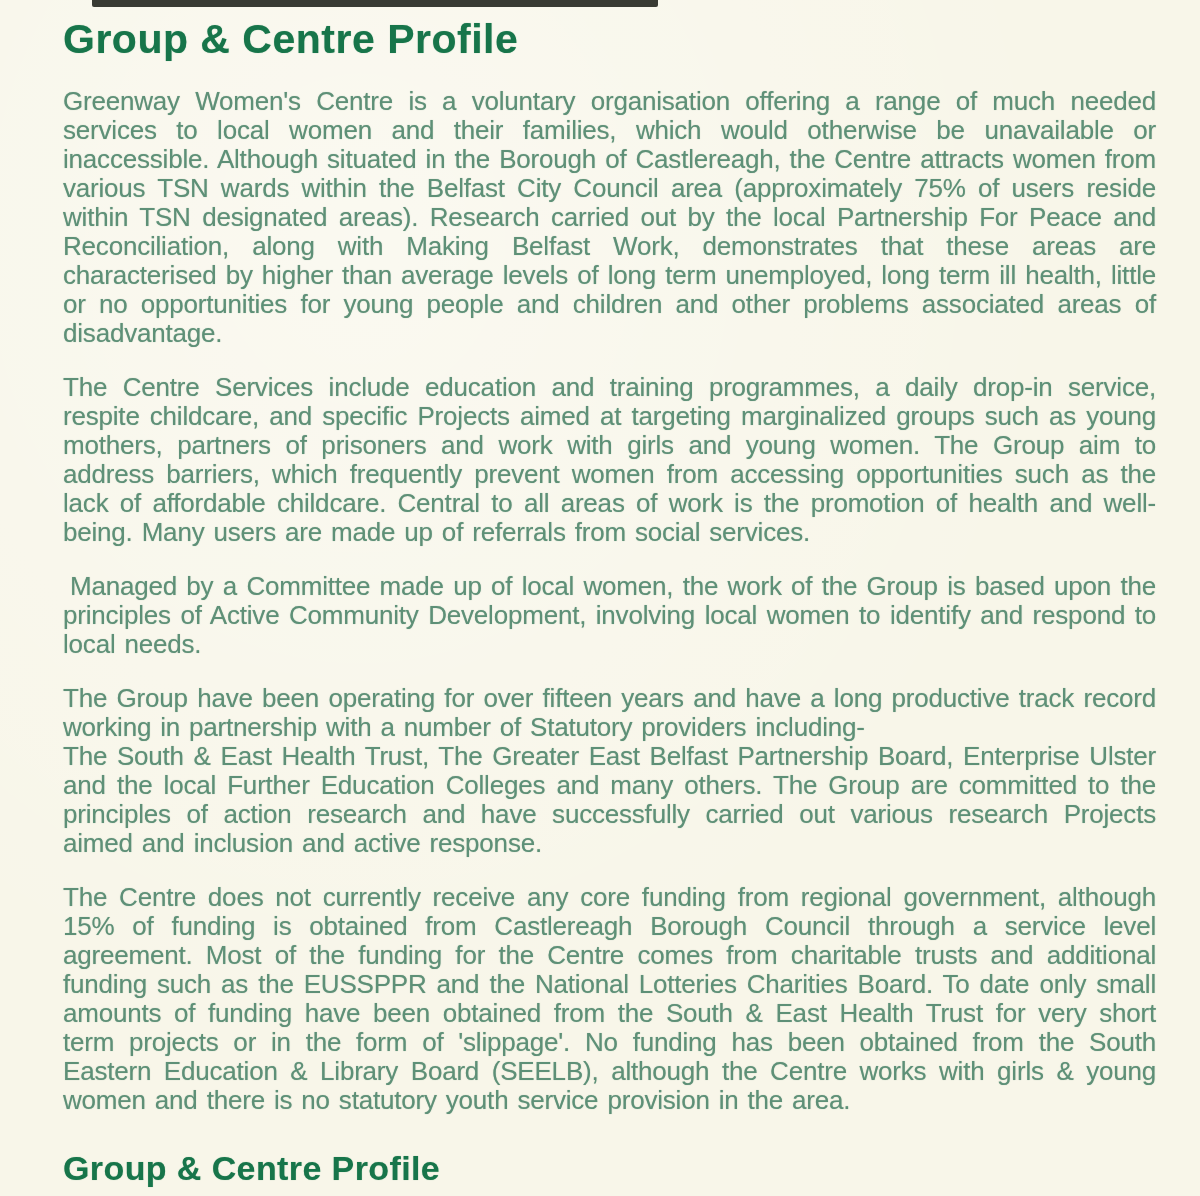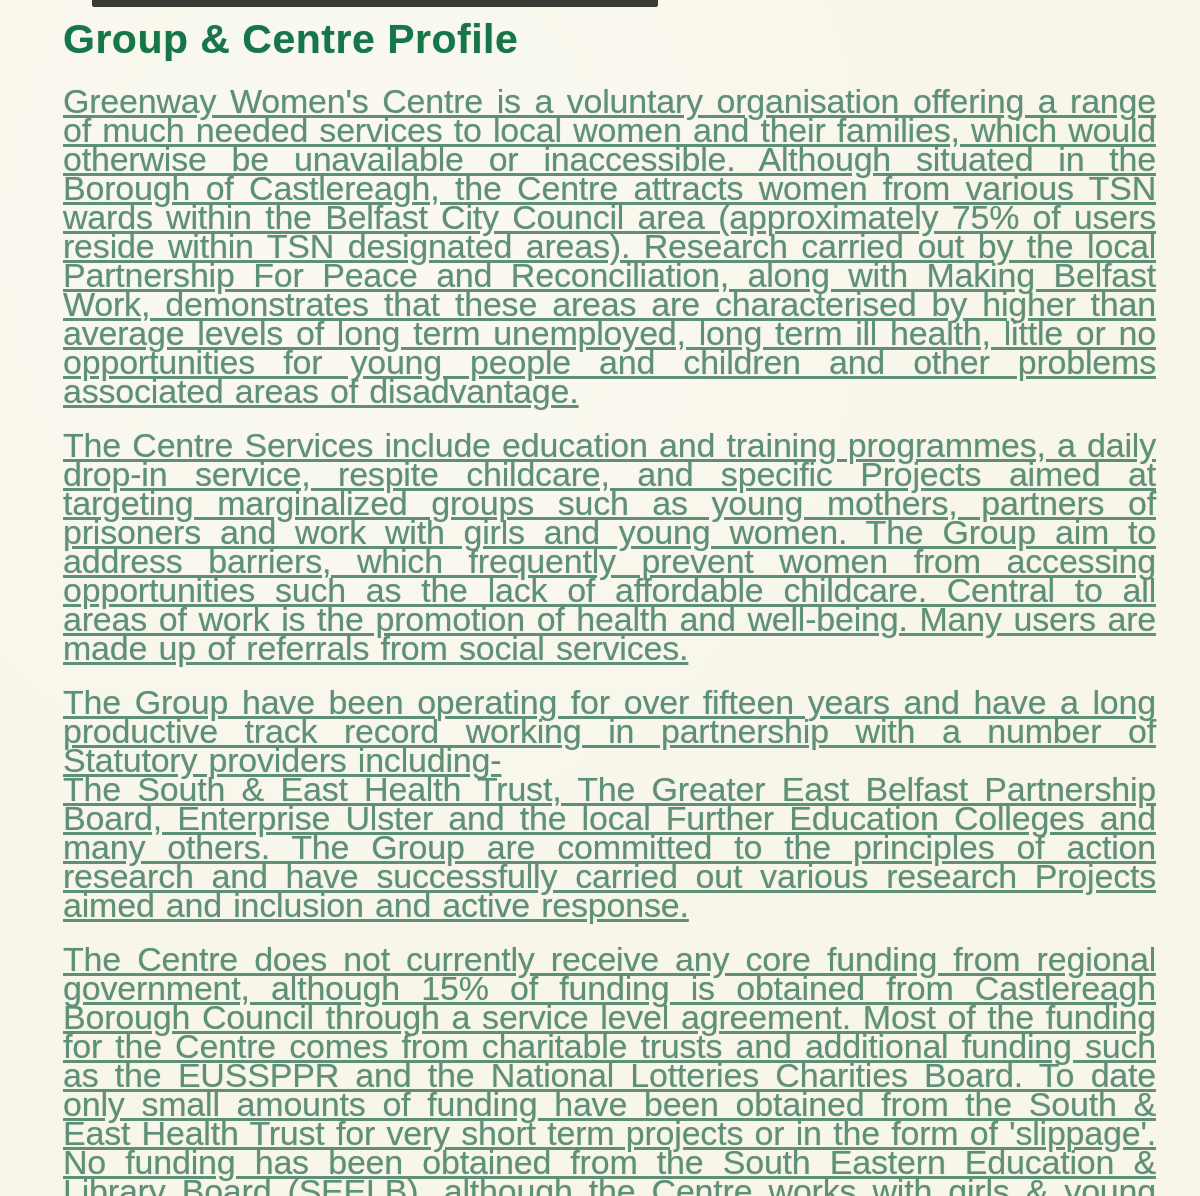--- a/index.html
+++ b/index.html
@@ -31,30 +31,29 @@
   }
   h1.title {
     font-size: 41px;
     font-weight: bold;
     color: #17754a;
     letter-spacing: 0.5px;
     margin: 4px 0 24px 0;
     text-shadow: 0 0 1px rgba(23,117,74,0.45);
   }
   p.body-par {
-    font-size: 34px;
+    font-size: 26px;
     line-height: 29px;
     color: #5e9077;
     text-align: justify;
     letter-spacing: -0.2px;
     word-spacing: 2px;
     margin: 0 0 25px 0;
     white-space: pre-line;
     text-shadow: 0 0 1px rgba(94,144,119,0.55);
-    text-decoration: underline;
   }
   p.body-par.indent-first { text-indent: 7px; }
   h2.footer-title {
     font-size: 34px;
     font-weight: bold;
     color: #17754a;
     letter-spacing: 0.4px;
     margin-top: 34px;
     text-shadow: 0 0 1px rgba(23,117,74,0.45);
   }
@@ -64,20 +63,21 @@
 
 <div class="page">
   <div class="scan-strip"></div>
 
   <h1 class="title">Group &amp; Centre Profile</h1>
 
   <p class="body-par">Greenway Women's Centre is a voluntary organisation offering a range of much needed services to local women and their families, which would otherwise be unavailable or inaccessible. Although situated in the Borough of Castlereagh, the Centre attracts women from various TSN wards within the Belfast City Council area (approximately 75% of users reside within TSN designated areas).  Research carried out by the local Partnership For Peace and Reconciliation, along with Making Belfast Work, demonstrates that these areas are characterised by higher than average levels of long term unemployed, long term ill health, little or no opportunities for young people and children and other problems associated areas of disadvantage.</p>
 
   <p class="body-par">The Centre Services include education and training programmes, a daily drop-in service, respite childcare, and specific Projects aimed at targeting marginalized groups such as young mothers, partners of prisoners and work with girls and young women.  The Group aim to address barriers, which frequently prevent women from accessing opportunities such as the lack of affordable childcare.  Central to all areas of work is the promotion of health and well-being.  Many users are made up of referrals from social services.</p>
 
+  <p class="body-par indent-first">Managed by a Committee made up of local women, the work of the Group is based upon the principles of Active Community Development, involving local women to identify and respond to local needs.</p>
 
   <p class="body-par">The Group have been operating for over fifteen years and have a long productive track record working in partnership with a number of Statutory providers including-
 The South &amp; East Health Trust, The Greater East Belfast Partnership Board, Enterprise Ulster and the local Further Education Colleges and many others.  The Group are committed to the principles of action research and have successfully carried out various research Projects aimed and inclusion and active response.</p>
 
   <p class="body-par">The Centre does not currently receive any core funding from regional government, although 15% of funding is obtained from Castlereagh Borough Council through a service level agreement.  Most of the funding for the Centre comes from charitable trusts and additional funding such as the EUSSPPR and the National Lotteries Charities Board.  To date only small amounts of funding have been obtained from the South &amp; East Health Trust for very short term projects or in the form of 'slippage'.  No funding has been obtained from the South Eastern Education &amp; Library Board (SEELB), although the Centre works with girls &amp; young women and there is no statutory youth service provision in the area.</p>
 
   <h2 class="footer-title">Group &amp; Centre Profile</h2>
 </div>
 
 </body></html>

